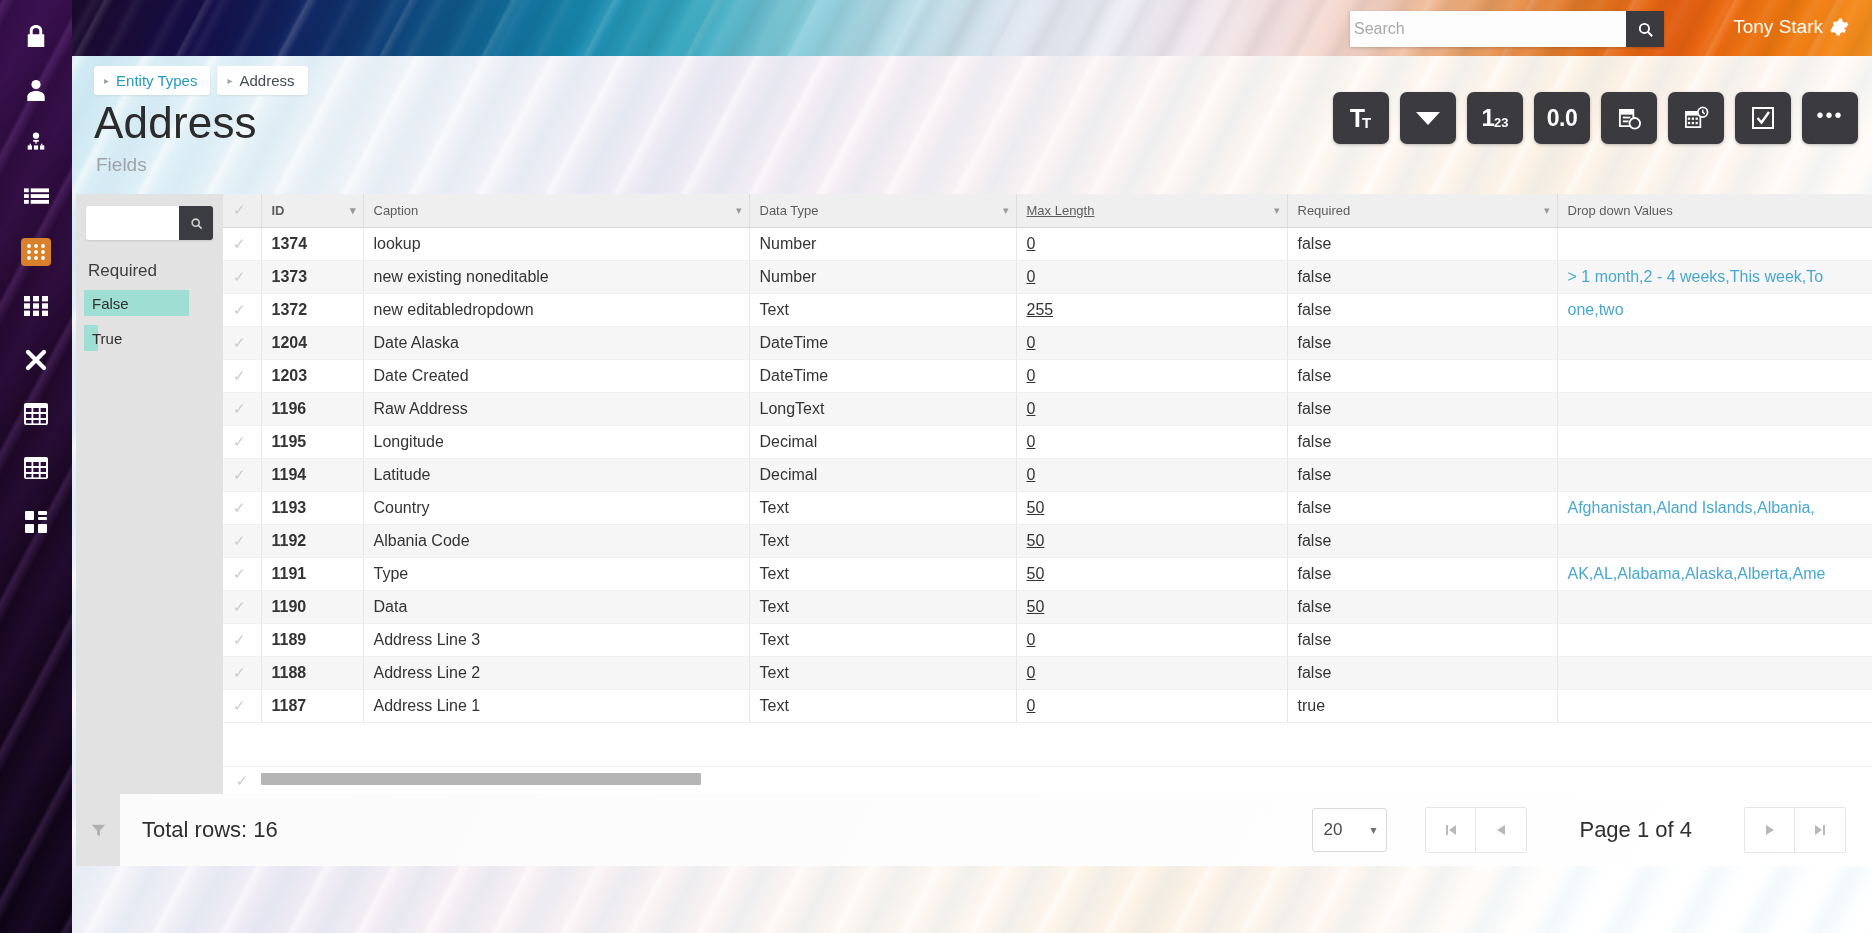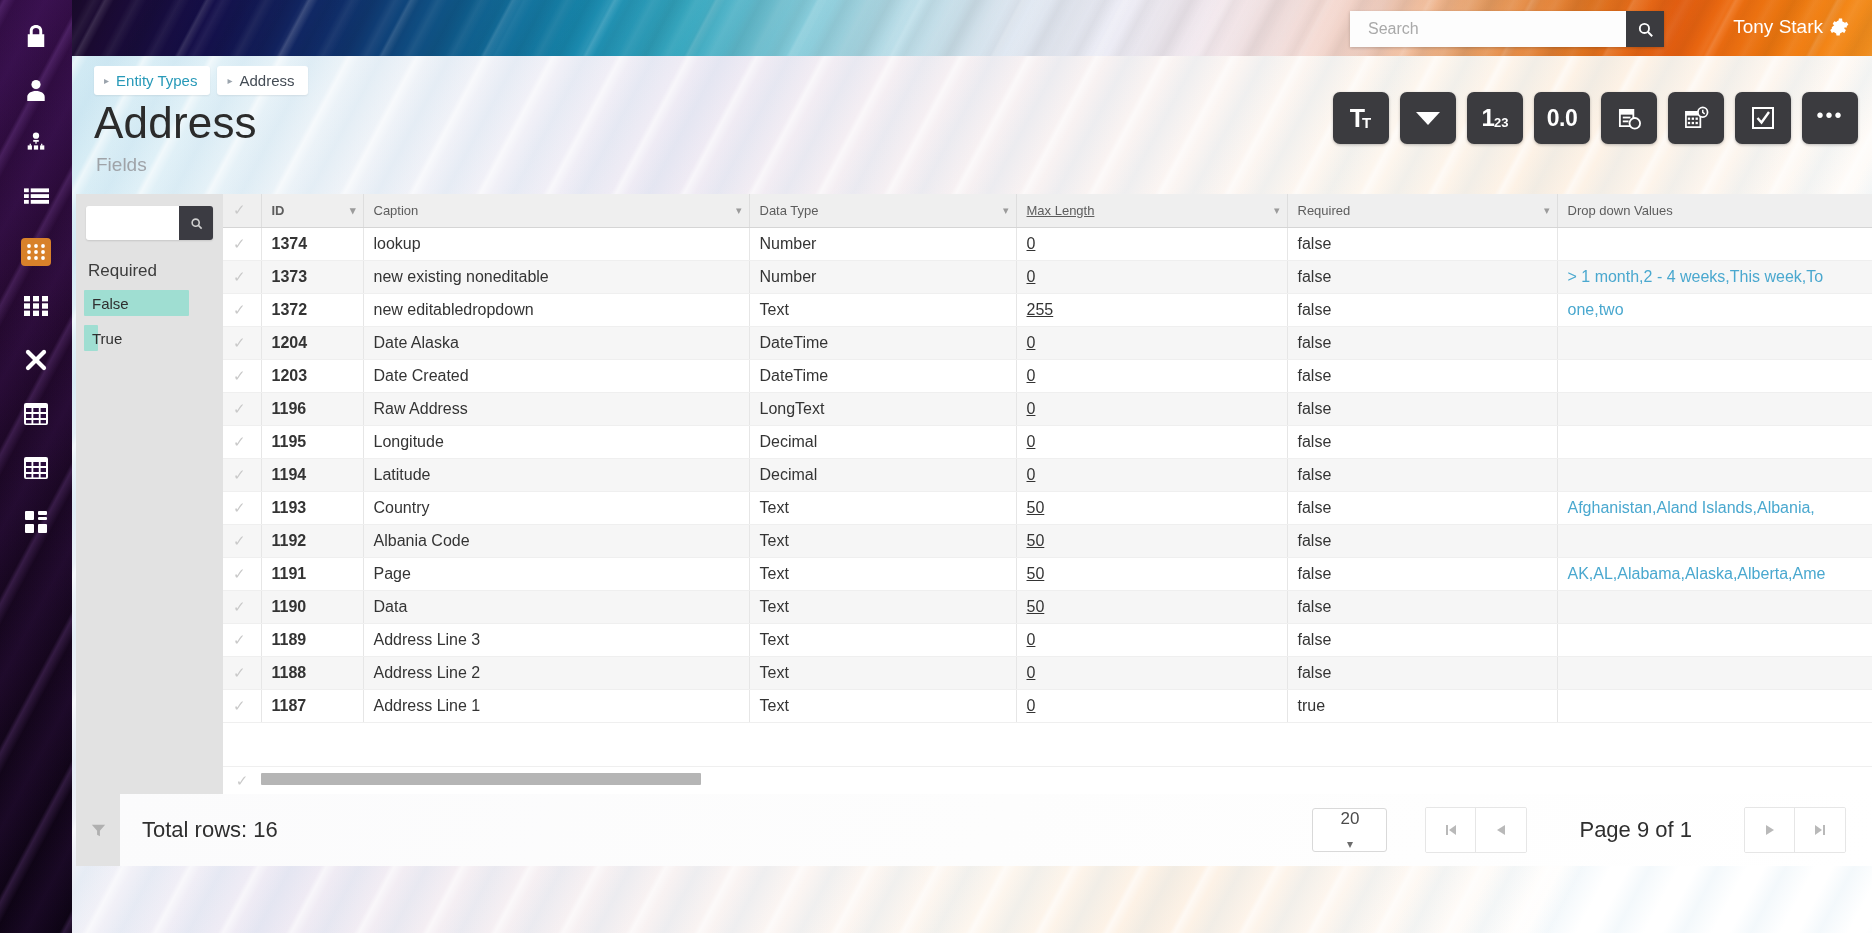--- a/index.html
+++ b/index.html
@@ -276,41 +276,40 @@
   }
   .pager {
     position:absolute; right: 26px; top: 13px; z-index:3;
     display:flex; align-items:center; gap: 0;
   }
   .pagesize {
     width: 75px; height: 44px; border:1px solid #d9d9d9; background:#fff;
     border-radius:3px; display:flex; align-items:center; justify-content:space-between;
     padding: 0 10px; font-size:17px; color:#4b4b4b; cursor:pointer;
     margin-right: 38px;
-    flex-direction: column;
   }
   .pagesize .cv { font-size:12px; color:#6c6c6c; }
   .pgrp { display:flex; border:1px solid #e6e6e6; border-radius:2px; overflow:hidden; }
   .pbtn {
     width: 50px; height: 44px; background:#fff;
     display:flex; align-items:center; justify-content:center;
     cursor:pointer; border-right:1px solid #e6e6e6; color:#b9b9b9;
   }
   .pbtn:last-child { border-right:0; }
   .pagelabel { font-size: 22px; color:#2f2f2f; margin: 0 52px; }
 
   
   .topsearch {
     position:absolute; right: 208px; top: 11px; z-index: 30;
     display:flex; height: 36px;
     box-shadow: 0 1px 3px rgba(0,0,0,.2);
   }
   .topsearch input {
     width: 276px; border:0; outline:none; background:#fdfdfd;
-    padding: 0 18px; font-size:16px; color:#555; font-family:inherit;
+    padding: 0 4px; font-size:16px; color:#555; font-family:inherit;
   }
   .topsearch input::placeholder { color:#a9a9a9; }
   .topsearch .go {
     width: 38px; background:#3b3b3f;
     display:flex;align-items:center;justify-content:center;cursor:pointer;
   }
   .userbox {
     position:absolute; right: 22px; top: 16px; z-index: 30;
     display:flex; align-items:center; gap:6px;
     color:#fff; font-size: 19px;
@@ -694,21 +693,21 @@
                 <td class="col-id">1192</td>
                 <td class="col-cap">Albania Code</td>
                 <td class="col-type">Text</td>
                 <td class="col-len">50</td>
                 <td class="col-req">false</td>
                 <td class="col-dd cell-dd"></td>
               </tr>
               <tr>
                 <td class="col-chk"><span class="chk-mark">✓</span></td>
                 <td class="col-id">1191</td>
-                <td class="col-cap">Page</td>
+                <td class="col-cap">Type</td>
                 <td class="col-type">Text</td>
                 <td class="col-len">50</td>
                 <td class="col-req">false</td>
                 <td class="col-dd cell-dd">AK,AL,Alabama,Alaska,Alberta,Ame</td>
               </tr>
               <tr>
                 <td class="col-chk"><span class="chk-mark">✓</span></td>
                 <td class="col-id">1190</td>
                 <td class="col-cap">Data</td>
                 <td class="col-type">Text</td>
@@ -779,21 +778,21 @@
                 <polygon points="12,2 12,12 5,7"></polygon>
             </svg>
           </div>
           <div class="pbtn">
             <svg width="14" height="14" viewBox="0 0 14 14" fill="#b9b9b9">
               <polygon points="11,2 11,12 3,7"></polygon>
             </svg>
           </div>
         </div>
 
-        <div class="pagelabel">Page 9 of 1</div>
+        <div class="pagelabel">Page 1 of 4</div>
 
         <div class="pgrp">
           <div class="pbtn">
             <svg width="14" height="14" viewBox="0 0 14 14" fill="#b9b9b9">
               <polygon points="3,2 3,12 11,7"></polygon>
             </svg>
           </div>
           <div class="pbtn">
             <svg width="14" height="14" viewBox="0 0 14 14" fill="#b9b9b9">
               <polygon points="2,2 2,12 9,7"></polygon>

